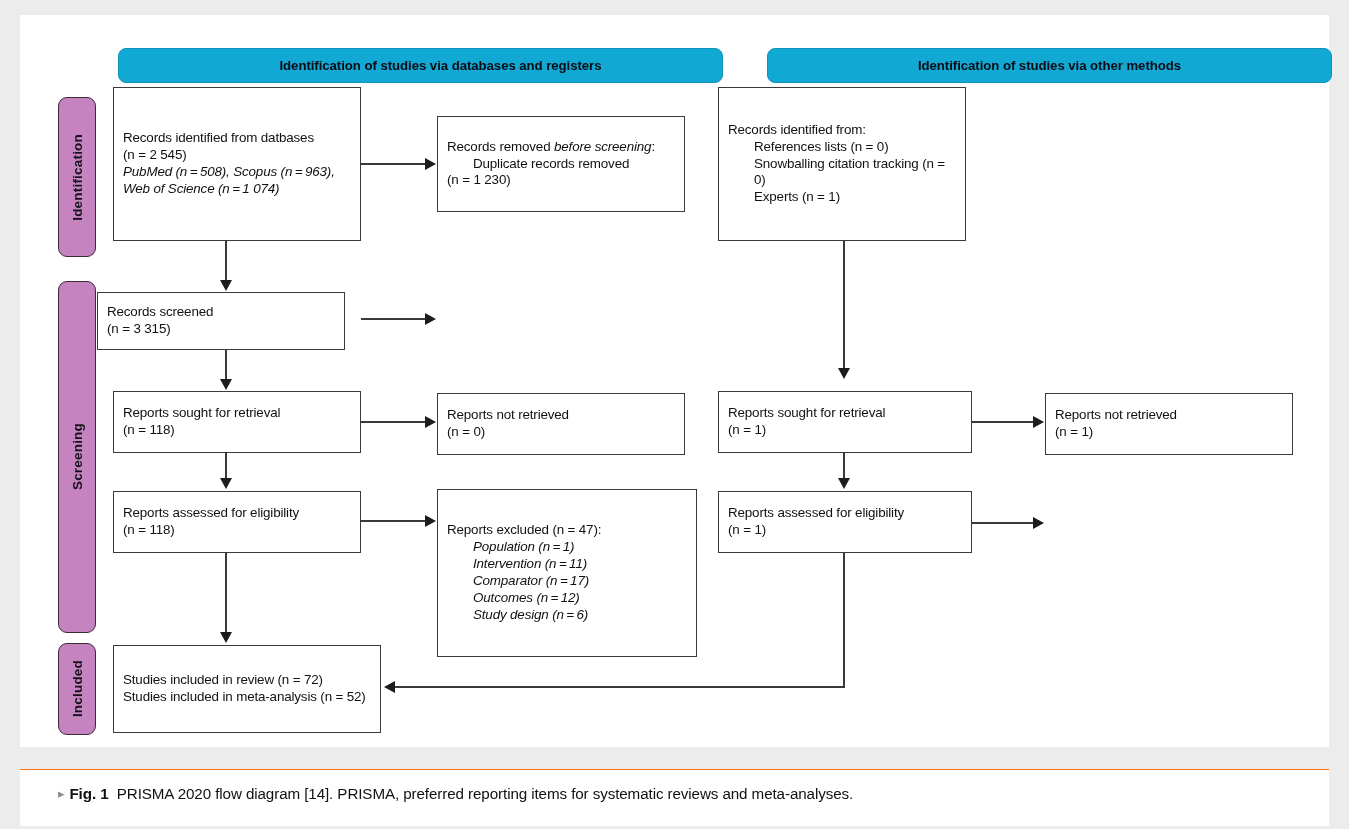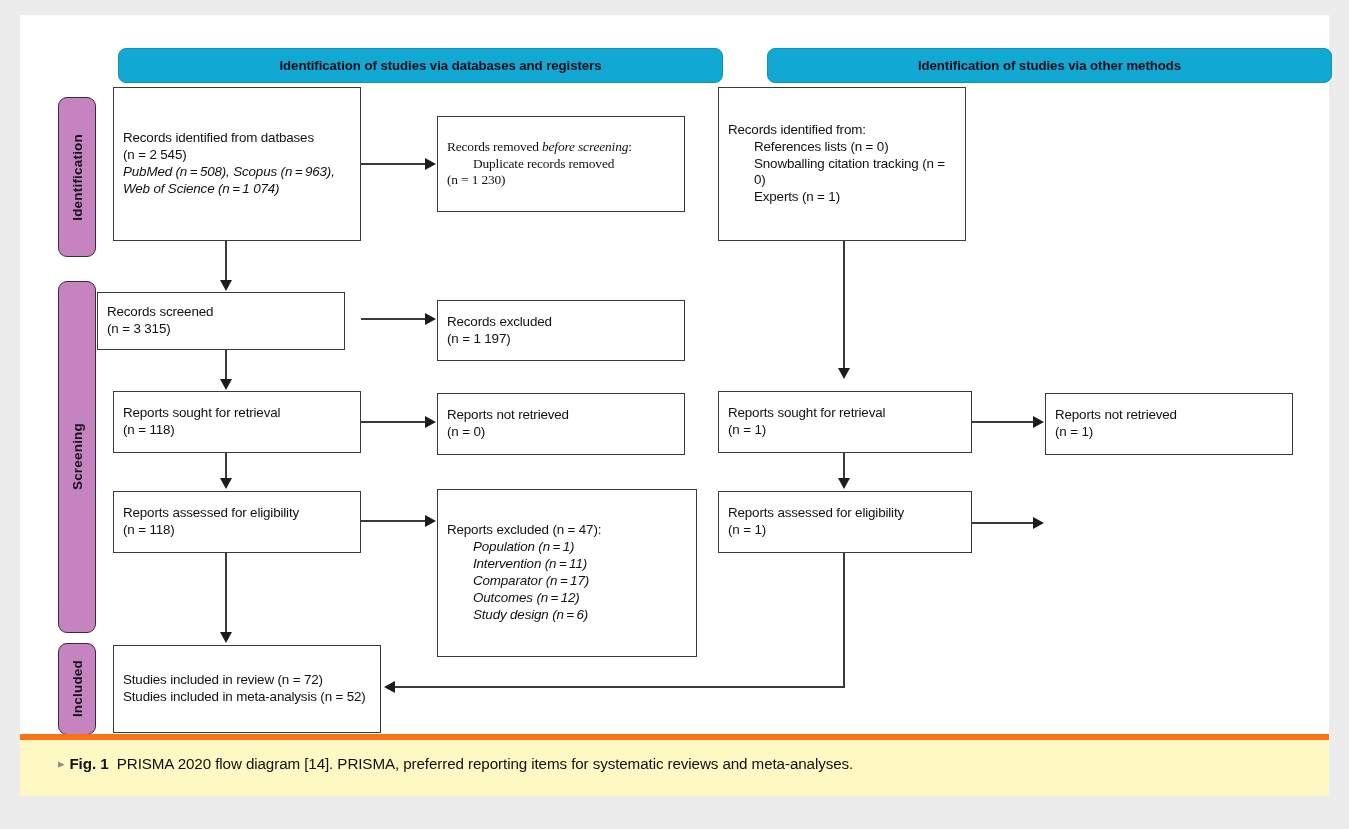--- a/index.html
+++ b/index.html
@@ -9,23 +9,23 @@
     font-family:"Liberation Sans", sans-serif;
     overflow:hidden;
   }
   #root{position:relative;width:1349px;height:829px;}
 
   .panel{
     position:absolute;left:20px;top:15px;width:1309px;height:732px;
     background:#ffffff;
   }
   .caption-band{
-    position:absolute;left:20px;top:734px;width:1309px;height:56px;
-    background:#fef9c3;
-    border-top:6px solid #f97316;
+    position:absolute;left:20px;top:769px;width:1309px;height:56px;
+    background:#ffffff;
+    border-top:1px solid #f97316;
   }
   .caption{
     position:absolute;left:38px;top:14px;width:1260px;
     font-size:15.2px;color:#111;line-height:1.35;
     letter-spacing:-0.1px;
     white-space:nowrap;
   }
   .caption .tri{
     color:#8d8d8d;font-size:13px;margin-right:5px;vertical-align:1px;
   }
@@ -130,41 +130,35 @@
 
     <div class="box" style="left:93px;top:72px;width:248px;height:154px;">
       <div class="txt">
         <span>Records identified from datbases</span><br>
         <span>(n = 2 545)</span><br>
         <i><span>PubMed (n = 508)</span>, <span>Scopus (n = 963)</span>,<br>
         <span>Web of Science (n = 1 074)</span></i>
       </div>
     </div>
 
-    <div class="box" style="left:417px;top:101px;width:248px;height:96px;font-family:Liberation Serif, serif;">
+    <div class="box" style="left:417px;top:101px;width:248px;height:96px;">
       <div class="txt">
         <span>Records removed <i>before screening</i>:</span><br>
         <span class="ind">Duplicate records removed</span>
         <span>(n = 1 230)</span>
       </div>
     </div>
 
     <div class="box" style="left:77px;top:277px;width:248px;height:58px;">
       <div class="txt">
         <span>Records screened</span><br>
         <span>(n = 3 315)</span>
       </div>
     </div>
 
-    <div class="box" style="left:417px;top:285px;width:248px;height:61px;">
-      <div class="txt">
-        <span>Records excluded</span><br>
-        <span>(n = 1 197)</span>
-      </div>
-    </div>
 
     <div class="box" style="left:93px;top:376px;width:248px;height:62px;">
       <div class="txt">
         <span>Reports sought for retrieval</span><br>
         <span>(n = 118)</span>
       </div>
     </div>
 
     <div class="box" style="left:417px;top:378px;width:248px;height:62px;">
       <div class="txt">

